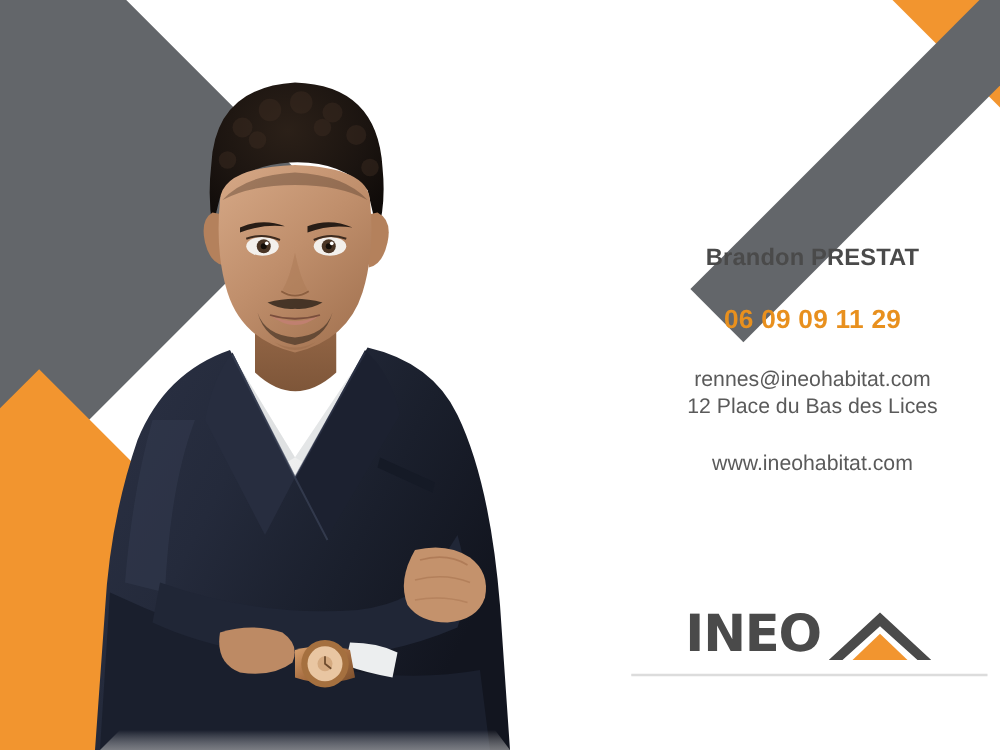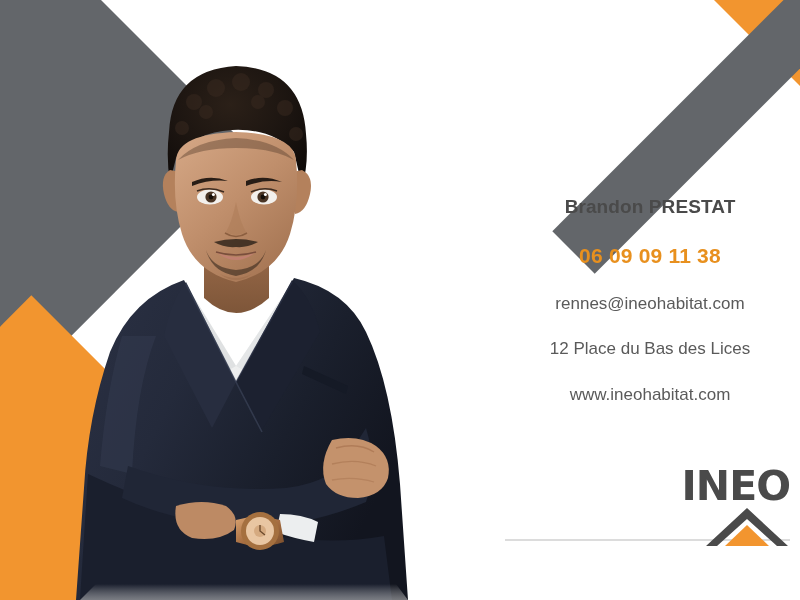--- a/index.html
+++ b/index.html
@@ -78,21 +78,20 @@
   #contact-phone {
     font-size:21px;
     font-weight:bold;
     color:#e8901e;
     letter-spacing:.2px;
     margin-bottom:26px;
   }
   #contact-email {
     font-size:17px;
     color:#5a5a5a;
-    margin-bottom:24px;
   }
   #contact-address {
     font-size:17px;
     color:#5a5a5a;
     line-height:1.35;
     margin-bottom:24px;
     text-align:center;
   }
   #contact-website {
     font-size:17px;
@@ -100,24 +99,23 @@
   }
 
   
   #logo {
     position:absolute;
     left:505px; top:488px;
     width:285px; height:100px;
   }
   #logo-top {
     display:flex;
-    align-items:flex-end;
+    align-items:flex-start;
     justify-content:center;
     height:48px;
-    flex-direction:column;
   }
   #logo-ineo {
     font-family:"DejaVu Sans", sans-serif;
     font-size:41px;
     font-weight:bold;
     color:#4a4a4a;
     letter-spacing:-1px;
     line-height:.95;
   }
   #logo-roof { margin-left:4px; margin-bottom:1px; }
@@ -315,21 +313,21 @@
 
       <path d="M184 238 Q200 246 216 238 Q200 250 184 238 Z" fill="#9a6b49" opacity="0.45"></path>
 
       <path d="M60 548 L360 548 L372 564 L44 564 Z" fill="url(#floorGrad)"></path>
     </svg>
   </div>
 
   <div id="info">
     <div id="contact-name">Brandon PRESTAT</div>
 
-    <div id="contact-phone">06 09 09 11 38</div>
+    <div id="contact-phone">06 09 09 11 29</div>
 
     <div id="contact-email">rennes@ineohabitat.com</div>
 
     <div id="contact-address">
       <div>12 Place du Bas des Lices</div>
     </div>
 
     <div id="contact-website">www.ineohabitat.com</div>
   </div>
 

